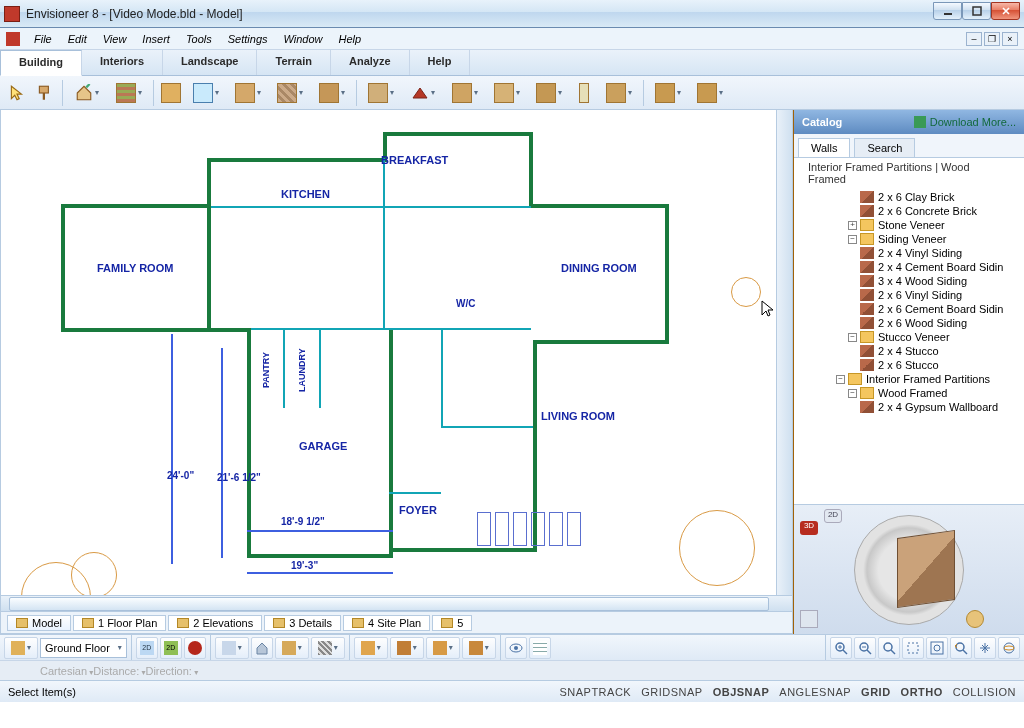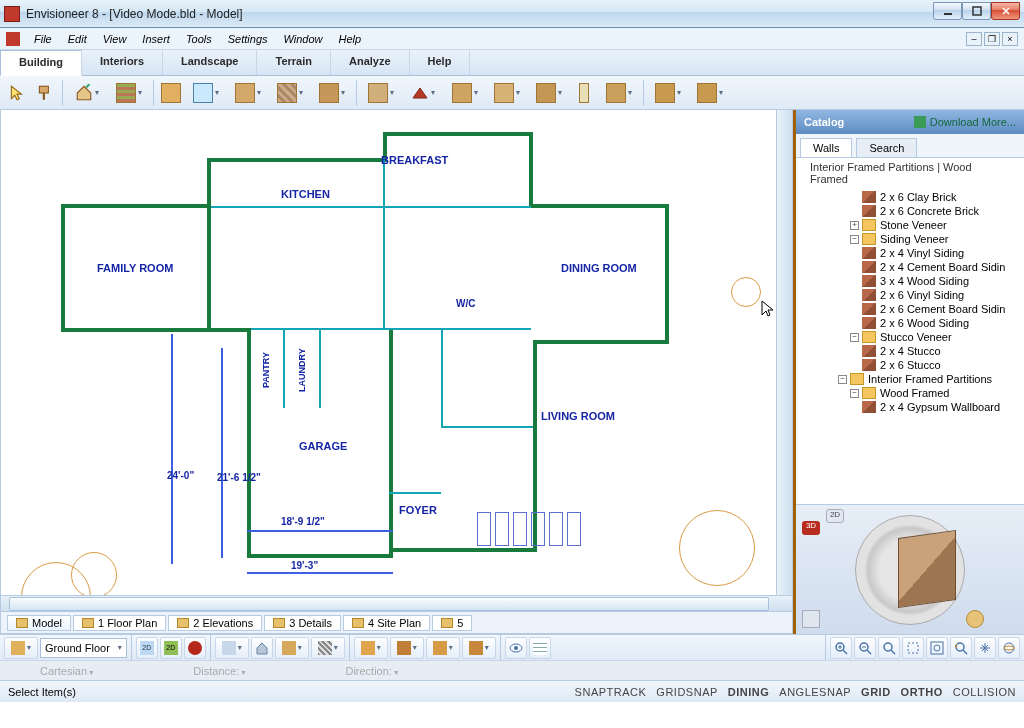--- a/index.html
+++ b/index.html
@@ -51,21 +51,21 @@
 .label.vert { transform: rotate(-90deg); transform-origin: 0 0; }
 .circle { position: absolute; border: 1px solid #d99a45; border-radius: 50%; }
 
 
 .btabs { height: 22px; background: #ecf3fa; border-top: 1px solid #b6cbe1; display: flex; align-items: center; padding: 0 6px; gap: 2px; }
 .btab { display: flex; align-items: center; padding: 1px 8px; border: 1px solid #b6cbe1; background: #fff; gap: 4px; }
 .btab.active { background: linear-gradient(#fff,#e9f3ff); }
 .btab .ic { width: 12px; height: 10px; background: #e6c06a; border: 1px solid #b38725; }
 
 
-.catalog { width: 231px; background: #f0f5fb; border-left: 3px solid #a16207; display: flex; flex-direction: column; }
+.catalog { width: 231px; background: #f0f5fb; border-left: 1px solid #a16207; display: flex; flex-direction: column; }
 .cat-hdr { height: 24px; background: linear-gradient(#90b7e2,#5e8bc1); color: #fff; font-weight: bold; display: flex; align-items: center; padding: 0 8px; }
 .cat-hdr .dl { margin-left: auto; color: #13693d; font-size: 10px; font-weight: normal; display: flex; align-items: center; gap: 4px; }
 .cat-hdr .dl .pic { width: 12px; height: 12px; background: #3a9a56; }
 .cat-tabs { display: flex; border-bottom: 1px solid #b6cbe1; margin-top: 4px; }
 .cat-tab { padding: 3px 12px; border: 1px solid #b6cbe1; border-bottom: none; background: #e6edf5; margin-left: 4px; }
 .cat-tab.active { background: #fff; }
 .cat-sub { padding: 3px 14px; color: #333; font-size: 11px; background: #fff; }
 .tree { flex: 1; background: #fff; overflow: hidden; padding: 2px 16px; }
 .tnode { display: flex; align-items: center; padding: 1px 2px; white-space: nowrap; }
 .twiggle { width: 9px; height: 9px; border: 1px solid #888; display: inline-flex; align-items: center; justify-content: center; font-size: 8px; line-height: 1; margin-right: 3px; color: #444; }
@@ -74,21 +74,21 @@
 .tspacer { display: inline-block; }
 .nav3d { height: 130px; border-top: 1px solid #b6cbe1; background: linear-gradient(#e7eef7,#cfdced); display: flex; align-items: center; justify-content: center; position: relative; }
 .nav3d .ring { width: 110px; height: 110px; border-radius: 50%; background: radial-gradient(circle,#e6e6e6 40%,#c8c8c8 55%,#e2e2e2 60%); border: 1px solid #aaa; position: relative; }
 .nav3d .cube { position: absolute; left: 42px; top: 18px; width: 58px; height: 70px; background: linear-gradient(135deg,#caa27a 50%,#9e7551 50%); transform: skewY(-8deg); border: 1px solid #6f4f33; }
 
 
 .row2 { height: 26px; background: linear-gradient(#f1f6fc,#dfeaf6); border-top: 1px solid #b6cbe1; display: flex; align-items: center; padding: 0 4px; gap: 2px; overflow: hidden; }
 .floor-sel { height: 20px; border: 1px solid #a8c0da; background: #fff; padding: 0 4px; display: flex; align-items: center; gap: 4px; }
 .floor-sel::after { content: "▾"; font-size: 8px; color: #5a6f86; margin-left: 4px; }
 
-.row3 { height: 20px; background: #e6edf5; border-top: 1px solid #c7d6e8; display: flex; align-items: center; color: #aaa; padding: 0 40px; gap: 100px; }
+.row3 { height: 20px; background: #e6edf5; border-top: 1px solid #c7d6e8; display: flex; align-items: center; color: #aaa; padding: 0 40px; }
 .row3 span::after { content: " ▾"; font-size: 8px; }
 
 .statusbar { height: 22px; background: linear-gradient(#f1f6fc,#dfeaf6); border-top: 1px solid #b6cbe1; display: flex; align-items: center; padding: 0 8px; }
 .statusbar .right { margin-left: auto; display: flex; gap: 10px; color: #444; letter-spacing: 0.5px; }
 
 .sm-ic { width: 22px; height: 22px; border: 1px solid #c7d6e8; border-radius: 2px; background: linear-gradient(#fefefe,#e4eefa); display: flex; align-items: center; justify-content: center; }
 .sm-ic.dd { width: 34px; }
 .sm-ic.dd::after { content: "▾"; font-size: 8px; color: #5a6f86; margin-left: 2px; }
 .ic-inner { width: 14px; height: 14px; }
 </style>
@@ -543,19 +543,19 @@
   <span>Cartesian</span>
   <span>Distance:</span>
   <span>Direction:</span>
 </div>
 
 <div class="statusbar">
   <span>Select Item(s)</span>
   <div class="right">
     <span>SNAPTRACK</span>
     <span>GRIDSNAP</span>
-    <span style="font-weight:bold">DINING</span>
+    <span style="font-weight:bold">OBJSNAP</span>
     <span>ANGLESNAP</span>
     <span style="font-weight:bold">GRID</span>
     <span style="font-weight:bold">ORTHO</span>
     <span>COLLISION</span>
   </div>
 </div>
 
 </body></html>

